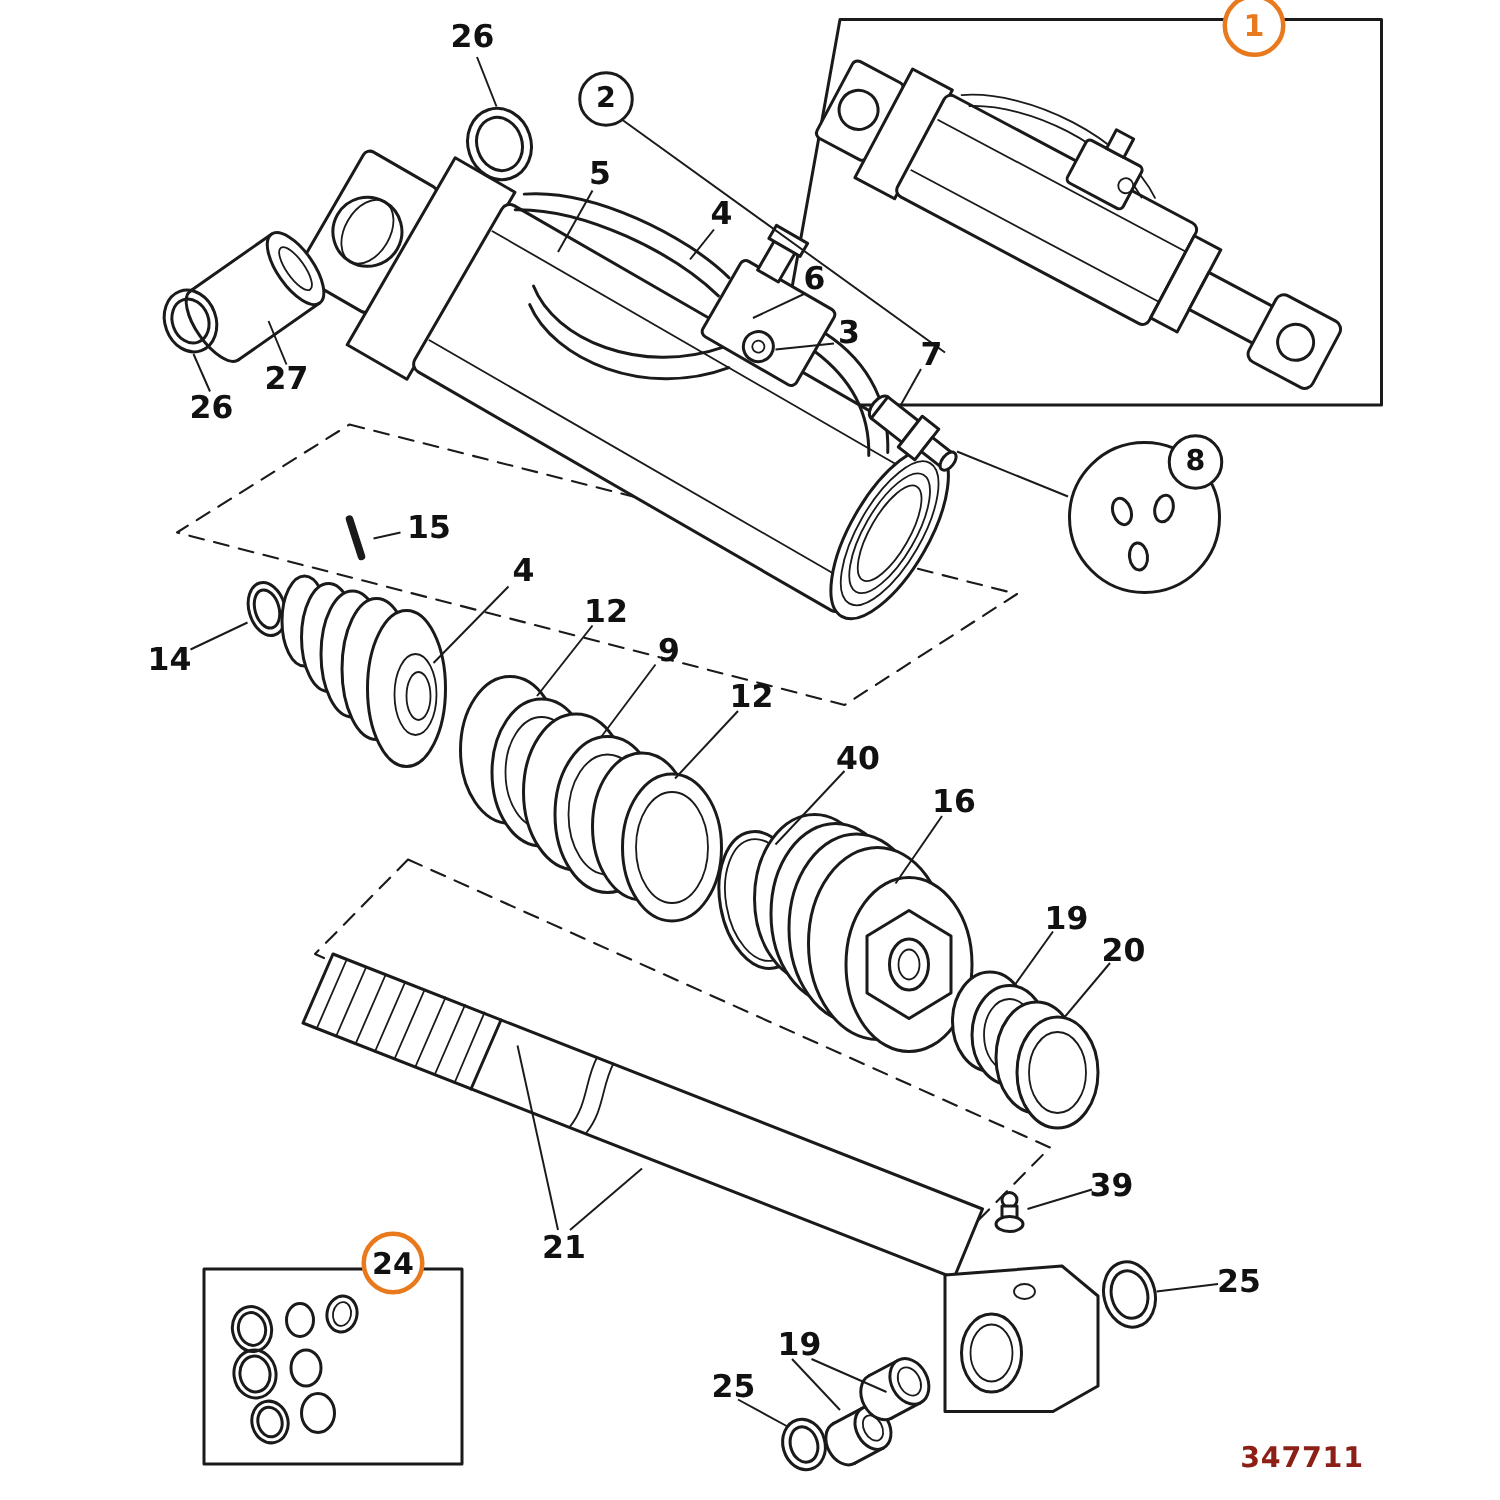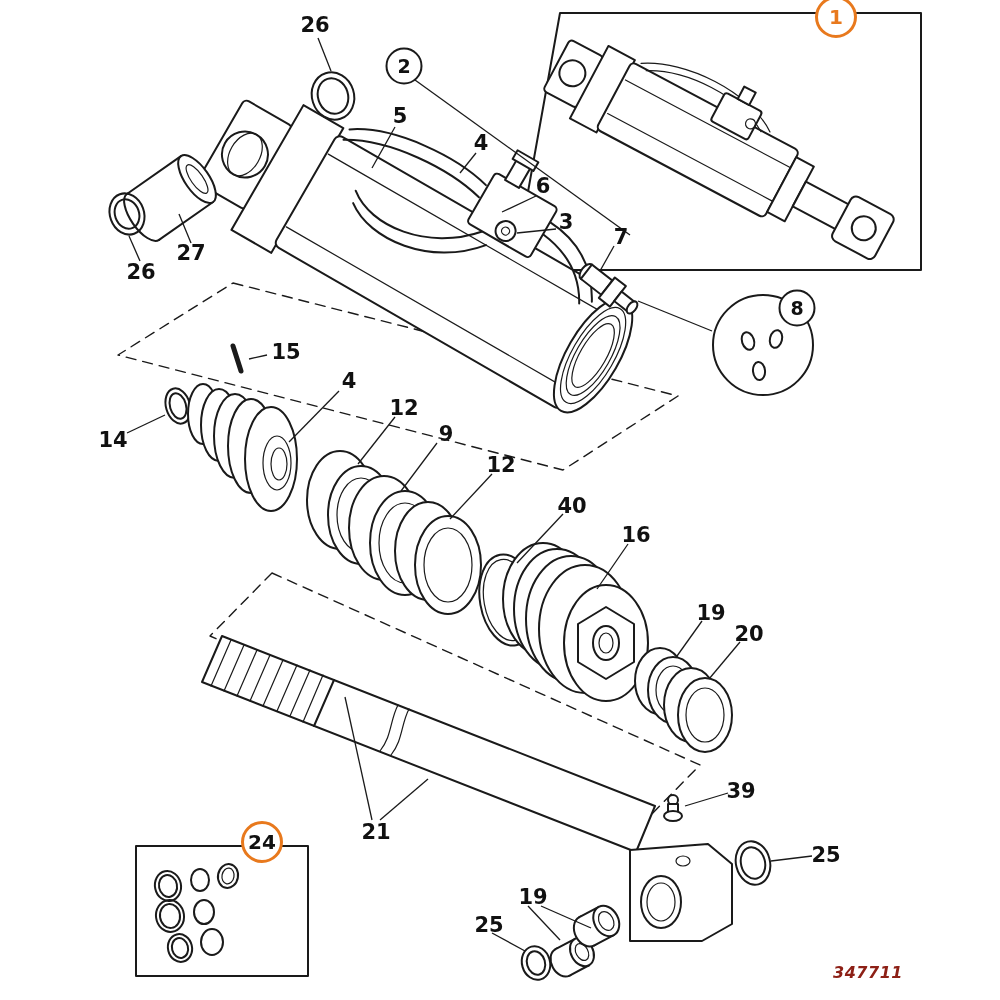--- a/index.html
+++ b/index.html
@@ -14,21 +14,21 @@
   svg .ldr line{stroke:var(--line);stroke-width:1.3;}
   svg .pin{stroke:var(--line);stroke-width:5;stroke-linecap:round;}
   .callout{position:absolute;transform:translate(-50%,-50%);color:#111;font-weight:bold;
            font-size:21px;line-height:1;white-space:nowrap;}
   .callout.circled{width:33px;height:33px;border:2px solid var(--line);border-radius:50%;
            background:#fff;display:flex;align-items:center;justify-content:center;font-size:19px;}
   .callout.ring{width:36px;height:36px;border:3px solid var(--accent);border-radius:50%;
            background:#fff;display:flex;align-items:center;justify-content:center;font-size:20px;}
   .callout.ring.accent-text{color:var(--accent);}
   .fig-number{position:absolute;transform:translate(-50%,-50%);color:var(--fig);
-           font-weight:bold;font-size:16px;letter-spacing:.5px;font-style:italic;}
+           font-weight:bold;font-size:19px;letter-spacing:.5px;}
 </style>
 </head>
 <body>
 
 <div class="stage">
 
 <svg width="1000" height="1000" viewBox="0 0 1000 1000">
 
   <g>
     <polygon points="560,13 921,13 921,270 514,270" class="ln"></polygon>

